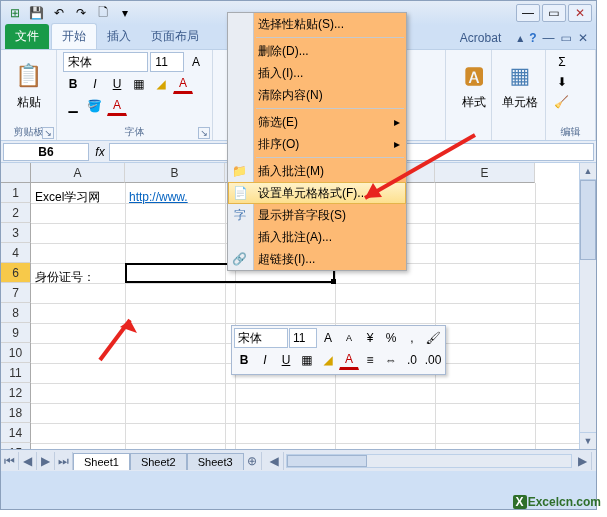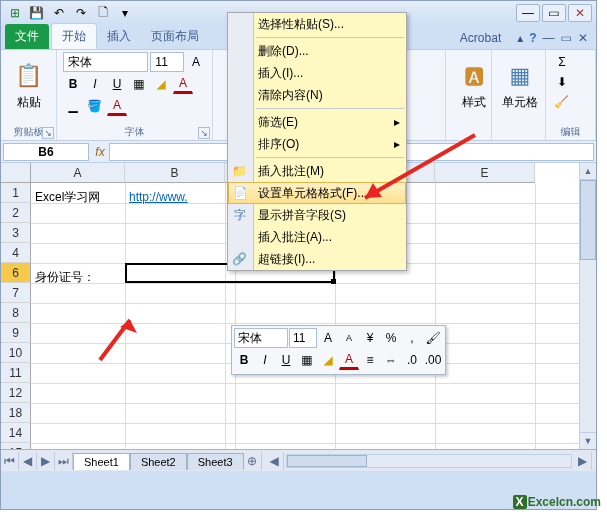--- a/index.html
+++ b/index.html
@@ -19,37 +19,37 @@
 .group{border-right:1px solid #d0dbe9;padding:2px 6px 14px 6px;position:relative;display:flex;flex-direction:column}
 .group-label{position:absolute;bottom:1px;left:0;right:0;text-align:center;font-size:10px;color:#566f94}
 .group-dlg{position:absolute;bottom:1px;right:2px;width:12px;height:12px;border:1px solid #a9bdd8;font-size:9px;text-align:center;line-height:10px;color:#566f94}
 .big-btn{display:flex;flex-direction:column;align-items:center;justify-content:center;width:44px;height:66px;gap:2px}
 .big-ico{width:32px;height:32px;display:flex;align-items:center;justify-content:center;font-size:22px}
 .font-row{display:flex;gap:2px;align-items:center;margin-bottom:2px}
 .combo{border:1px solid #abc0db;background:#fff;height:20px;display:flex;align-items:center;padding:0 4px}
 .btn-s{width:20px;height:20px;border:1px solid transparent;display:flex;align-items:center;justify-content:center}
 .namebox-row{height:22px;background:#e8eef7;border-bottom:1px solid #bcd0e8;display:flex;align-items:center}
 .namebox{width:86px;border:1px solid #abc0db;background:#fff;margin:0 2px;height:18px;display:flex;align-items:center;justify-content:center;font-weight:bold}
-.fx{width:18px;text-align:center;color:#a16207;font-style:italic}
+.fx{width:18px;text-align:center;color:#000000;font-style:italic}
 .grid-area{position:relative;background:#fff;height:286px;overflow:hidden}
 .colhdr{display:flex;height:20px}
 .hdr-cell{border-right:1px solid #d4d4d4;border-bottom:1px solid #aaa;background:#e8eef7;text-align:center;line-height:20px;color:#333}
 .corner{width:30px;background:#e8eef7;border-right:1px solid #aaa;border-bottom:1px solid #aaa}
 .rows{display:flex}
 .rowhdrs{width:30px}
 .rh{height:20px;border-right:1px solid #aaa;border-bottom:1px solid #d4d4d4;background:#e8eef7;text-align:center;line-height:20px;color:#333}
 .rh-sel{background:#f7c94a}
 .cells{position:relative;flex:1}
 .gl-h{position:absolute;left:0;right:0;height:1px;background:#dcdcdc}
 .gl-v{position:absolute;top:0;bottom:0;width:1px;background:#dcdcdc}
 .cell-text{position:absolute;height:20px;line-height:20px;padding:4px 2px}
 .link{color:#0563c1;text-decoration:underline}
 .selection{position:absolute;border:2px solid #000;background:rgba(0,0,0,0);pointer-events:none}
 .fill-handle{position:absolute;width:5px;height:5px;background:#000;right:-3px;bottom:-3px}
-.context-menu{position:absolute;left:227px;top:12px;width:180px;background:#fef9c3;border:1px solid #a7abb0;box-shadow:2px 2px 4px rgba(0,0,0,.25);z-index:50}
+.context-menu{position:absolute;left:227px;top:12px;width:180px;background:#fdba74;border:1px solid #a7abb0;box-shadow:2px 2px 4px rgba(0,0,0,.25);z-index:50}
 .cm-iconcol{position:absolute;left:0;top:0;bottom:0;width:26px;background:#e9edf3;border-right:1px solid #c5c9ce}
 .cm-item{height:22px;display:flex;align-items:center;padding-left:30px;position:relative}
 .cm-item:hover,.cm-hl{background:linear-gradient(#fff2c8,#fde08f);border:1px solid #e5b44a;padding-left:29px;height:22px}
 .cm-sep{height:1px;background:#c5c9ce;margin:2px 2px 2px 28px}
 .cm-ico{position:absolute;left:4px;width:16px;height:16px;display:flex;align-items:center;justify-content:center;z-index:2;font-size:12px}
 .mini-toolbar{position:absolute;left:231px;top:325px;background:#f5f7fb;border:1px solid #a7b9d3;box-shadow:2px 2px 3px rgba(0,0,0,.2);padding:2px;z-index:40}
 .mt-row{display:flex;gap:1px;align-items:center;margin-bottom:2px}
 .mt-btn{width:20px;height:20px;display:flex;align-items:center;justify-content:center;border:1px solid transparent}
 .mt-combo{border:1px solid #abc0db;background:#fff;height:20px;padding:0 3px;display:flex;align-items:center}
 .arrow{position:absolute;z-index:60;pointer-events:none}

